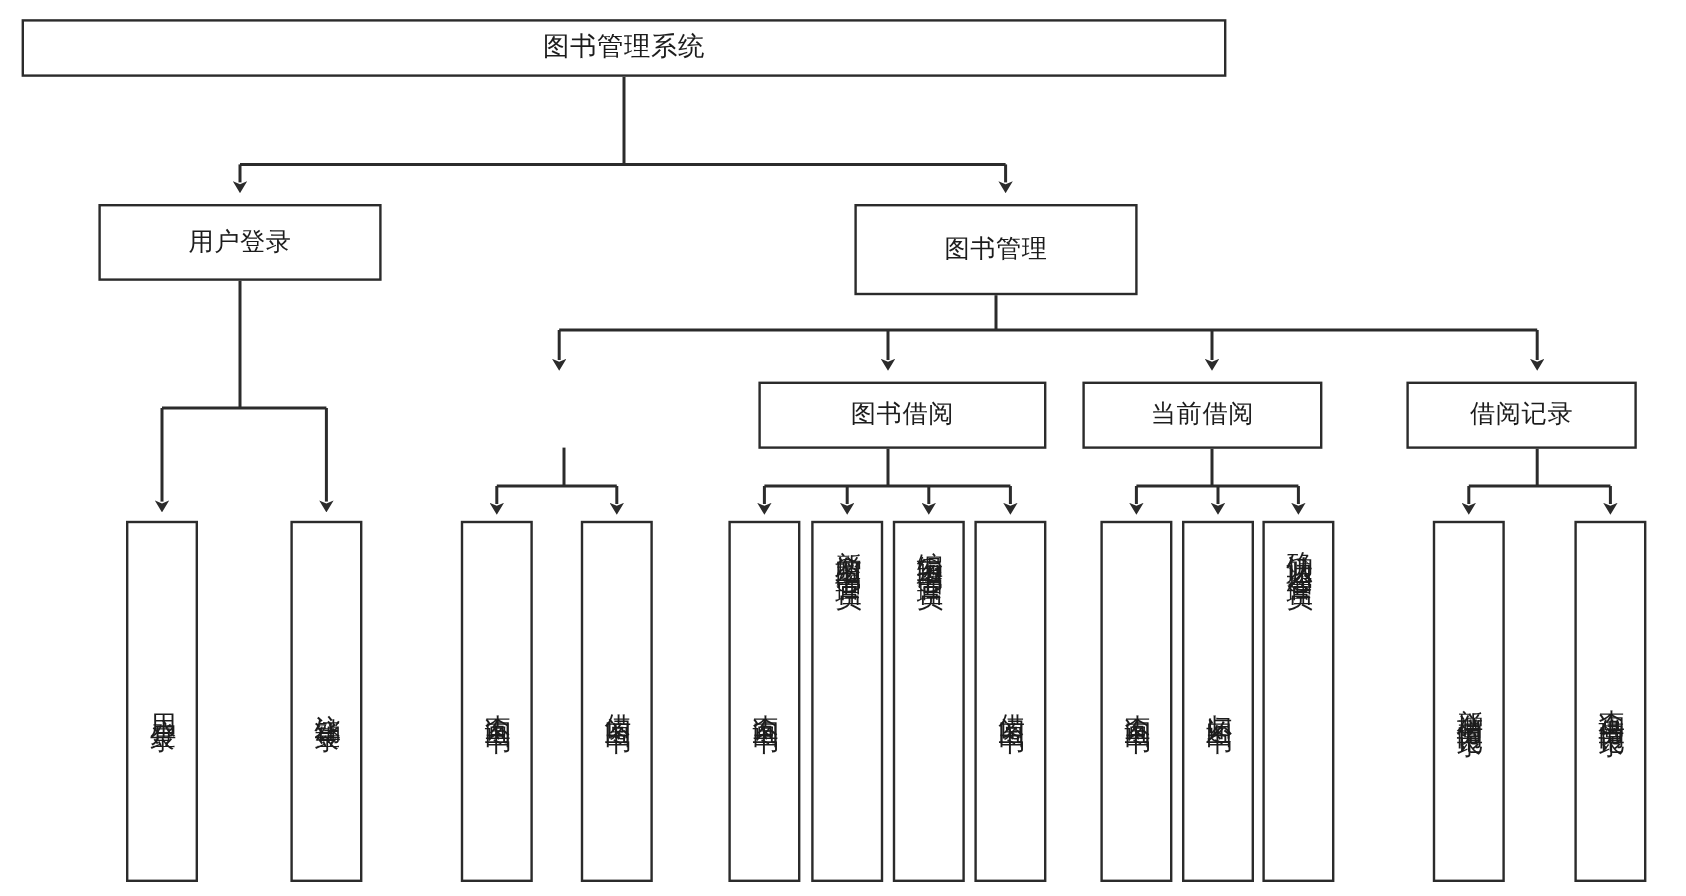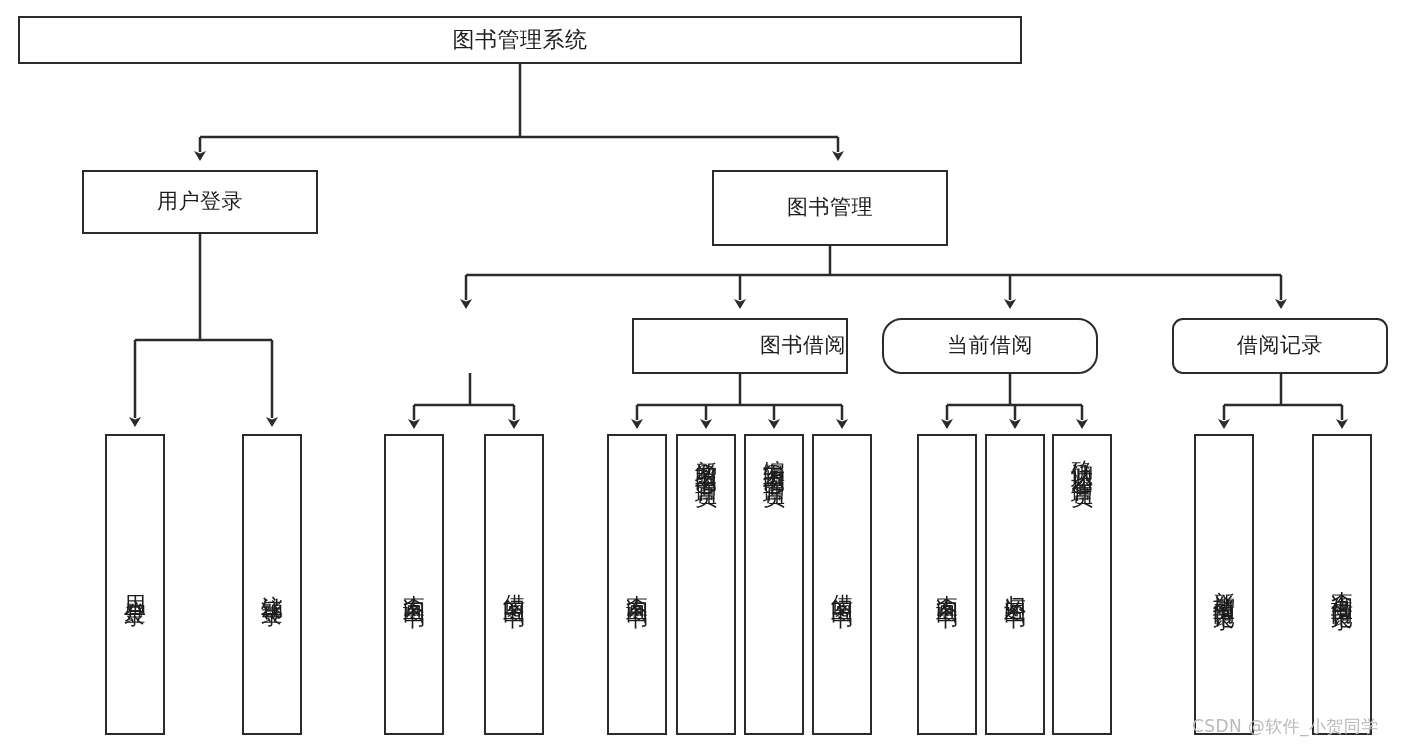--- a/index.html
+++ b/index.html
@@ -131,27 +131,27 @@
     <span class="label">图书管理系统</span>
   </div>
 
   <div class="node horizontal" style="left:82px; top:170px; width:236px; height:64px;">
     <span class="label">用户登录</span>
   </div>
   <div class="node horizontal" style="left:712px; top:170px; width:236px; height:76px;">
     <span class="label">图书管理</span>
   </div>
 
-  <div class="node horizontal" style="left:632px; top:318px; width:216px; height:56px;justify-content:flex-end;">
+  <div class="node horizontal" style="left:632px; top:318px; width:240px; height:56px;">
     <span class="label">图书借阅</span>
   </div>
-  <div class="node horizontal" style="left:882px; top:318px; width:216px; height:56px;border-radius:20px;">
+  <div class="node horizontal" style="left:902px; top:318px; width:200px; height:56px;">
     <span class="label">当前借阅</span>
   </div>
-  <div class="node horizontal" style="left:1172px; top:318px; width:216px; height:56px;border-radius:11px;">
+  <div class="node horizontal" style="left:1172px; top:318px; width:192px; height:56px;">
     <span class="label">借阅记录</span>
   </div>
 
   <div class="node vertical centered" style="left:105px; top:434px; width:60px; height:301px;">
     <span class="label">用户登录</span>
   </div>
   <div class="node vertical centered" style="left:242px; top:434px; width:60px; height:301px;">
     <span class="label">注销登录</span>
   </div>
 
@@ -185,15 +185,14 @@
     <span class="label">确认归还（管理员）</span>
   </div>
 
   <div class="node vertical centered" style="left:1194px; top:434px; width:60px; height:301px;">
     <span class="label">新增借阅记录</span>
   </div>
   <div class="node vertical centered" style="left:1312px; top:434px; width:60px; height:301px;">
     <span class="label">查询借阅记录</span>
   </div>
 
-  <div class="watermark" style="left:1192px; top:715px;">CSDN @软件_小贺同学</div>
 
 </div>
 
 </body></html>

